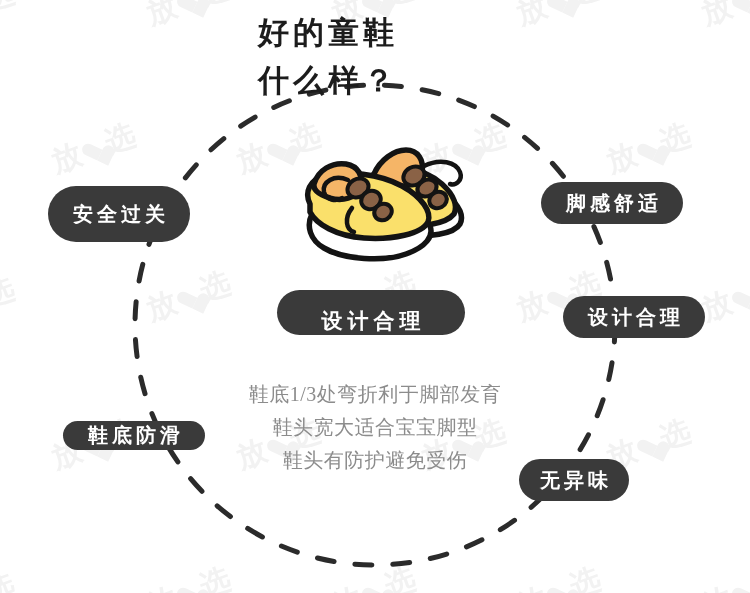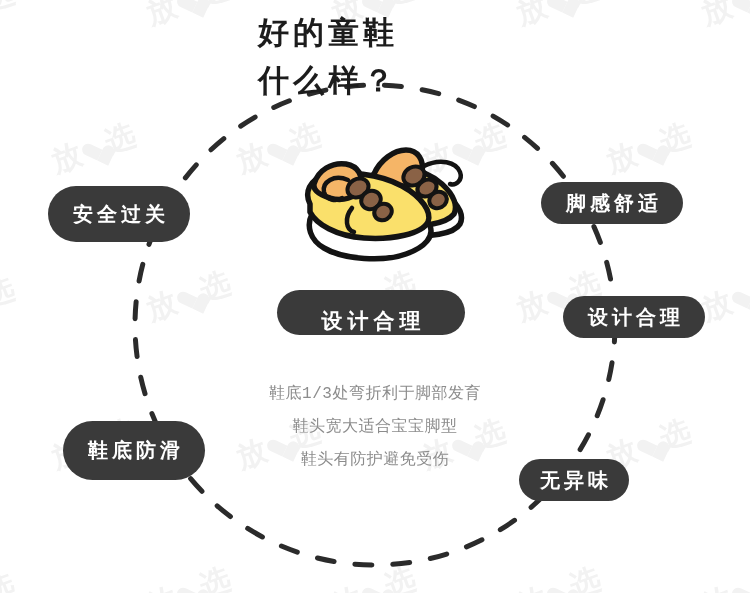--- a/index.html
+++ b/index.html
@@ -129,22 +129,22 @@
   
   #body-copy {
     position: absolute;
     left: 175px;
     top: 378px;
     width: 400px;
     text-align: center;
     z-index: 4;
   }
   #body-copy .copy-line {
-    font-family: Liberation Mono, monospace;
-    font-size: 16px;
+    font-family: Liberation Serif, serif;
+    font-size: 20px;
     line-height: 33px;
     color: #8c8c8c;
     letter-spacing: 0.5px;
     white-space: nowrap;
   }
 </style>
 </head>
 <body>
 
 <div id="canvas">
@@ -329,21 +329,21 @@
       </div>
       <div class="pill" style="left: 541px; top: 166px; width: 142px; height: 42px; margin-top: 16px;">
         <span>脚感舒适</span>
       </div>
       <div class="pill" style="left: 563px; top: 296px; width: 142px; height: 42px;">
         <span>设计合理</span>
       </div>
       <div class="pill" style="left: 519px; top: 459px; width: 110px; height: 42px;">
         <span>无异味</span>
       </div>
-      <div class="pill" style="left: 63px; top: 421px; width: 142px; height: 59px;">
+      <div class="pill" style="left: 63px; top: 421px; width: 142px; height: 29px;">
         <span>鞋底防滑</span>
       </div>
     </div>
 
   <div id="body-copy">
       <div class="copy-line">鞋底1/3处弯折利于脚部发育</div>
       <div class="copy-line">鞋头宽大适合宝宝脚型</div>
       <div class="copy-line">鞋头有防护避免受伤</div>
     </div>
 

